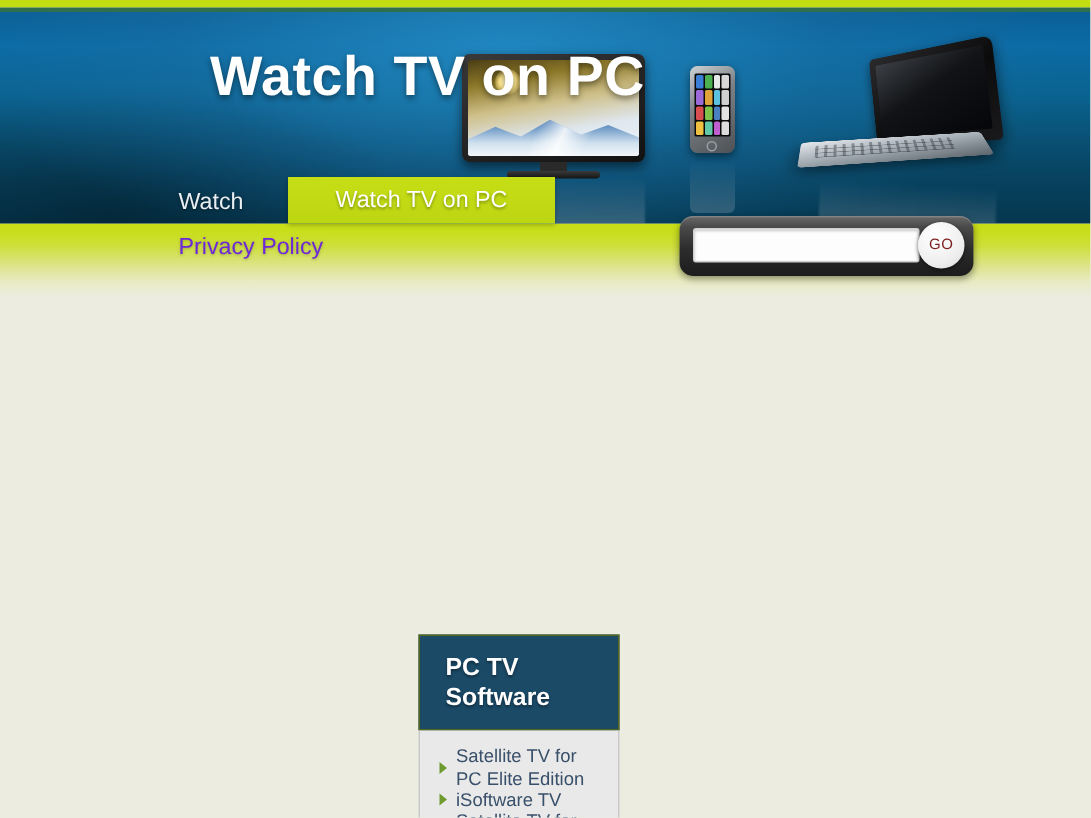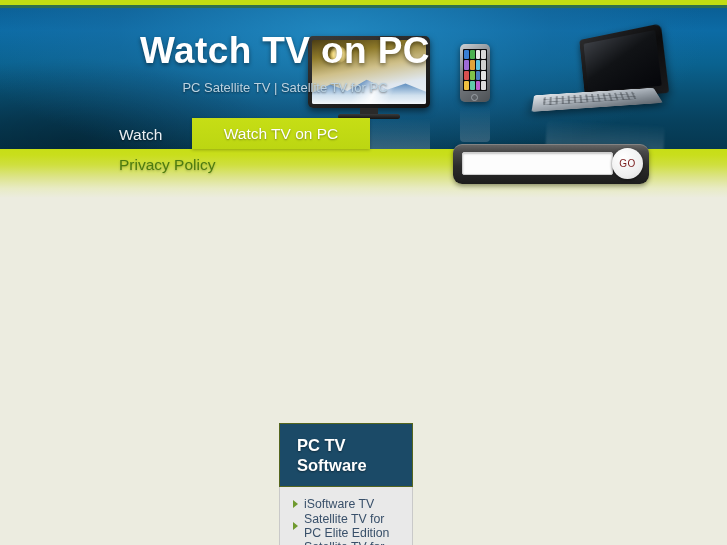--- a/index.html
+++ b/index.html
@@ -126,21 +126,21 @@
     text-shadow:0 1px 2px rgba(0,0,0,.5);cursor:pointer;white-space:nowrap;
   }
   #nav-home{left:119px;top:8px;}
   #nav-watch{
     left:192px;top:0;width:178px;height:31px;line-height:31px;
     background:linear-gradient(180deg,#c6de15,#bcd612);
     color:#fff;text-align:center;font-size:15.5px;
     text-shadow:0 1px 2px rgba(0,0,0,.35);
     box-shadow:0 1px 3px rgba(0,0,0,.25);
   }
-  #nav-privacy{left:119px;top:38px;color:#4d7c0f;text-shadow:0 1px 2px rgba(120,130,60,.55);}
+  #nav-privacy{left:119px;top:38px;color:#6d28d9;text-shadow:0 1px 2px rgba(120,130,60,.55);}
 
   
   #lime-band{
     position:absolute;left:0;top:149px;width:727px;height:49px;z-index:3;
     background:linear-gradient(180deg,#c7de16 0%,#c9de1c 12%,#cfdf3e 32%,#dde48c 58%,#e8ebc4 80%,#ecece0 100%);
   }
 
   
   #main{position:absolute;left:16px;top:198px;width:727px;height:347px;z-index:2;}
 
@@ -237,21 +237,20 @@
     <div id="phone-reflection"></div>
 
     <div id="laptop-device">
       <div id="laptop-lid"></div>
       <div id="laptop-base"></div>
     </div>
     <div id="laptop-reflection"></div>
   </div>
 
   <h1 id="site-title">Watch TV on PC</h1>
-  <div id="tagline">PC Satellite TV | Satellite TV for PC</div>
 </div>
 
 <div id="lime-band"></div>
 
 <div id="nav">
   <div class="nav-item" id="nav-home">Watch</div>
   <div class="nav-item" id="nav-watch">Watch TV on PC</div>
   <div class="nav-item" id="nav-privacy">Privacy Policy</div>
 </div>
 
@@ -261,22 +260,22 @@
 </div>
 
 <div id="main">
 
   <div id="sidebar">
 
     <div class="widget">
       <div class="widget-head">PC TV Software</div>
       <div class="widget-body">
         <ul>
+          <li><span class="arrow"></span><span>Satellite TV for PC Elite Edition</span></li>
           <li><span class="arrow"></span><span>iSoftware TV</span></li>
-          <li><span class="arrow"></span><span>Satellite TV for PC Elite Edition</span></li>
           <li><span>Satellite TV for PC Pro Edition</span></li>
 
         </ul>
       </div>
     </div>
 
   </div>
 </div>
 
 </body></html>

